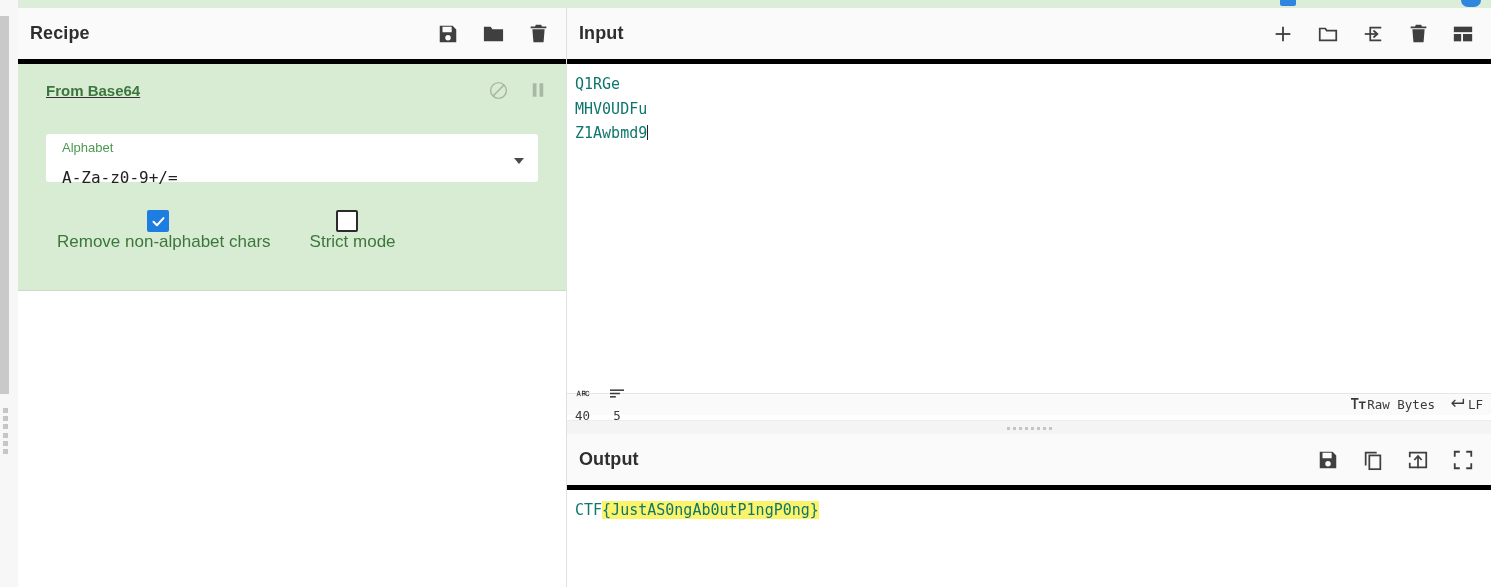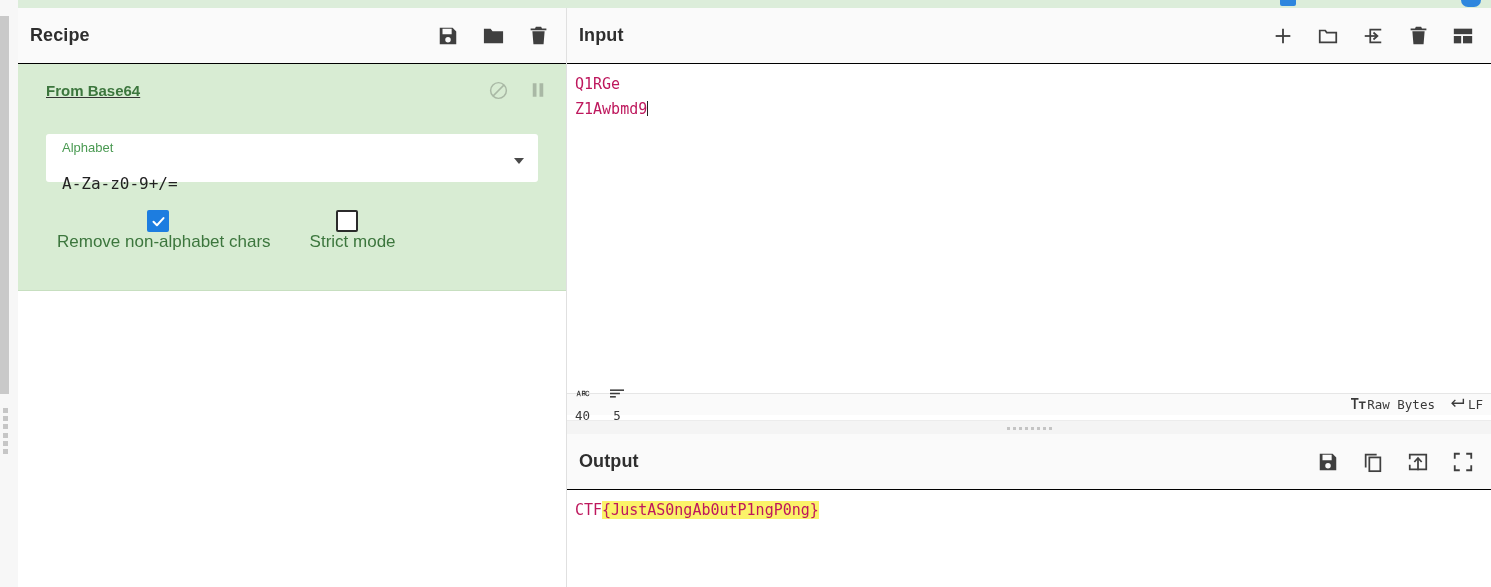--- a/index.html
+++ b/index.html
@@ -73,21 +73,21 @@
   .recipe-pane {
     position: absolute;
     left: 18px; top: 8px;
     width: 548px; height: 579px;
     background: #fff;
     border-right: 1px solid #e0e0e0;
   }
   .pane-header {
     height: 56px;
     background: #fafafa;
-    border-bottom: 1px solid #000000;
+    border-bottom: 5px solid #000000;
     display: flex;
     align-items: center;
     padding: 0 16px 0 12px;
     box-sizing: border-box;
   }
   .pane-title {
     font-size: 18px;
     font-weight: bold;
     color: #2e2e2e;
     letter-spacing: .1px;
@@ -147,21 +147,21 @@
   .field-label {
     font-size: 13px;
     color: #4a9a52;
     line-height: 15px;
   }
   .field-value {
     font-family: "DejaVu Sans Mono", monospace;
     font-size: 16px;
     color: #222;
     line-height: 22px;
-    margin-top: 18px;
+    margin-top: 12px;
   }
   .field-caret {
     position: absolute;
     right: 14px; top: 24px;
     width: 0; height: 0;
     border-left: 5px solid transparent;
     border-right: 5px solid transparent;
     border-top: 6px solid #4a4a4a;
   }
 
@@ -221,21 +221,21 @@
     background: #fff;
     padding: 8px 0 0 8px;
     box-sizing: border-box;
     overflow: hidden;
     cursor: text;
   }
   .code-line {
     font-family: "DejaVu Sans Mono", monospace;
     font-size: 15px;
     line-height: 24.5px;
-    color: #be185d;
+    color: #0f766e;
     white-space: pre;
   }
   .caret-bar {
     display: inline-block;
     width: 1px;
     height: 15px;
     background: #222;
     vertical-align: -2px;
     margin-left: 0px;
   }
@@ -470,20 +470,21 @@
                 <rect x="12" y="12" width="10" height="8"></rect>
               </svg>
             </span>
           </div>
 
         </div>
       </div>
 
       <div class="input-area">
         <div class="code-line">Q1RGe</div>
+        <div class="code-line">MHV0UDFu</div>
         <div class="code-line"><span>Z1Awbmd9</span><span class="caret-bar"></span></div>
       </div>
 
       <div class="status-bar">
         <div class="status-group">
           <span>
             <svg width="14" height="11" viewBox="0 0 26 12" fill="currentColor">
               <path d="M1 11 4 1h2l3 10H7.4l-.6-2.2H3.2L2.6 11H1zm2.6-3.6h2.6L5 3.3 3.6 7.4z"></path>
               <path d="M11 11V1h4c1.8 0 2.8.9 2.8 2.3 0 1-.5 1.7-1.3 2 1 .3 1.6 1.1 1.6 2.2 0 1.6-1.1 2.5-3 2.5h-4.1zm1.7-5.9h2c.8 0 1.3-.4 1.3-1.1s-.5-1.1-1.3-1.1h-2v2.2zm0 4.5h2.2c.9 0 1.4-.4 1.4-1.2s-.5-1.2-1.4-1.2h-2.2v2.4z"></path>
               <path d="M24.8 7.6c-.2 2.2-1.6 3.6-3.6 3.6-2.3 0-3.8-1.9-3.8-5.2S18.9.8 21.2.8c2 0 3.4 1.3 3.6 3.4h-1.7c-.2-1.2-.9-1.9-1.9-1.9-1.3 0-2.1 1.3-2.1 3.7s.8 3.7 2.1 3.7c1 0 1.7-.7 1.9-2.1h1.7z"></path>

